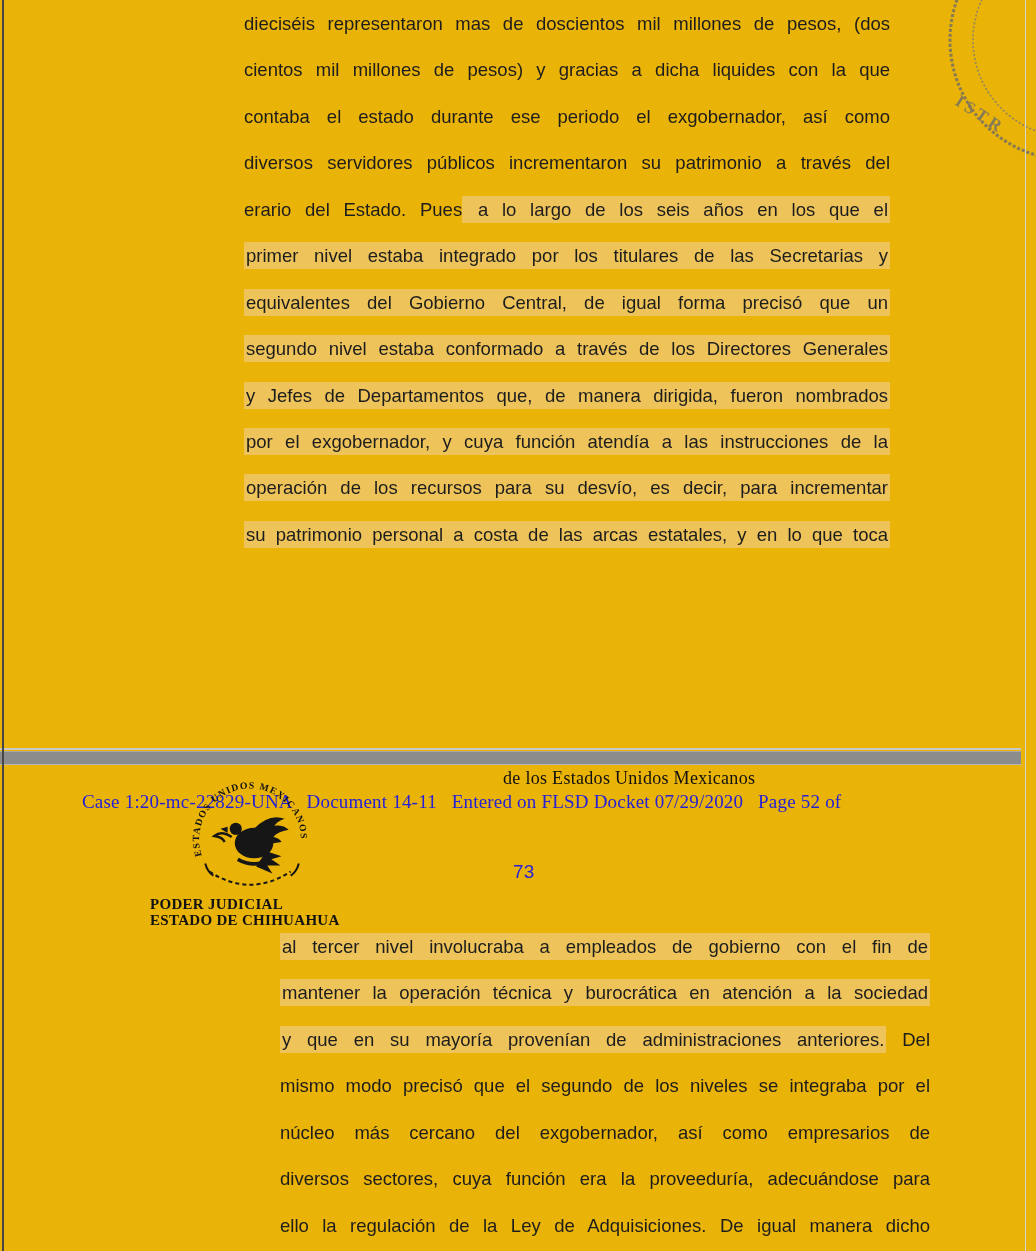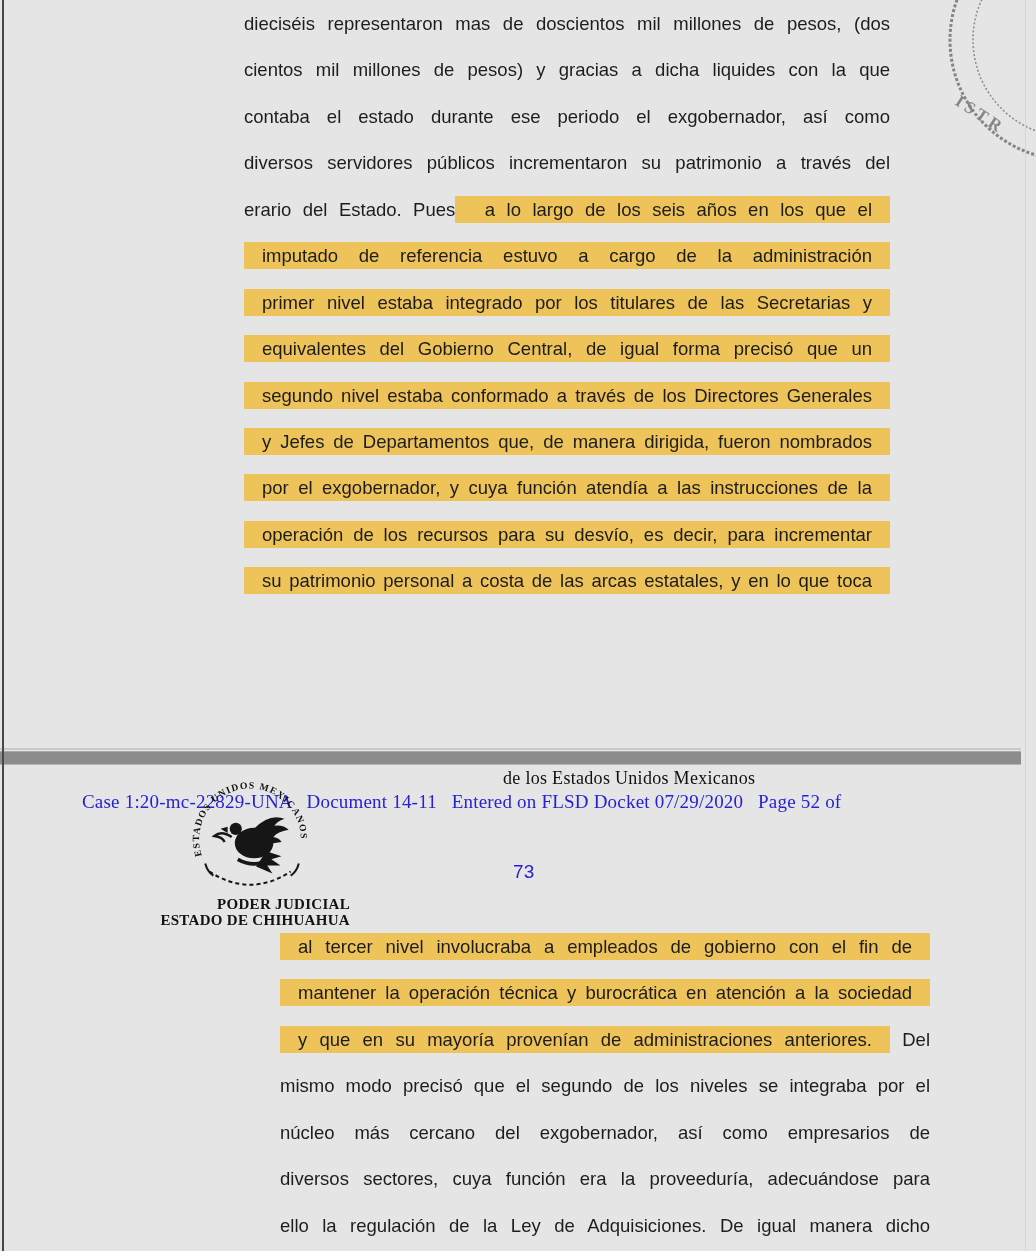--- a/index.html
+++ b/index.html
@@ -1,65 +1,64 @@
 <!DOCTYPE html>
 <html style="--hl: #EDC35A; --blue: #2721D6;"><head>
 <meta charset="utf-8">
 <style>
   html,body{margin:0;padding:0;background:#ffffff;}
-  .screen{position:relative;width:1036px;height:1251px;overflow:hidden;background:#e5e5e5;
+  .screen{position:relative;width:1036px;height:1251px;overflow:hidden;background:#eab308;
           font-family:"Liberation Sans", sans-serif;}
 
   
   .edge-left{position:absolute;left:2px;top:0;width:2px;height:1251px;background:#474747;}
   .edge-right{position:absolute;left:1025px;top:0;width:1px;height:1251px;background:#d6d6d6;}
   .page1-bottom-shadow{position:absolute;left:0;top:748px;width:1021px;height:2px;background:#c9c9c9;}
   .separator{position:absolute;left:0;top:751px;width:1021px;height:12px;background:#8c8c8c;
              border-top:1px solid #a8a8a8;border-bottom:1px solid #b5b5b5;}
 
   
   .para{position:absolute;color:#1d1d1d;}
   .line{height:46.45px;text-align:justify;text-align-last:justify;font-size:18.5px;}
   .seg{line-height:28px;padding:3px 0;}
-  .seg.hl{background:var(--hl,#EDC35A);padding:3px 18px;box-decoration-break:clone;
+  .seg.hl{background:var(--hl,#EDC35A);padding:3px 2px;box-decoration-break:clone;
           -webkit-box-decoration-break:clone;}
   #page1-paragraph{left:244px;top:10px;width:646px;}
   #page2-paragraph{left:280px;top:933px;width:650px;}
 
   
   .p2-header{position:absolute;left:503px;top:768px;font-family:"Liberation Serif", serif;
              font-weight:normal;font-size:18px;color:#101010;letter-spacing:.3px;}
 
   
   .case-stamp{position:absolute;left:82px;top:791px;width:900px;height:46px;
               color:var(--blue,#2721D6);font-size:19px;letter-spacing:.2px;}
   .case-stamp .l1{white-space:pre;font-family:Liberation Serif, serif;}
   .case-stamp .l2{position:absolute;left:431px;top:22px;margin-top:48px;}
 
   
-  .seal-cap{position:absolute;left:150px;width:200px;text-align:right;
+  .seal-cap{position:absolute;left:150px;width:200px;text-align:left;
             font-family:"Liberation Serif", serif;font-weight:bold;color:#121212;
             font-size:15px;letter-spacing:.3px;}
   .cap1{top:896px;} .cap2{top:912px;}
 
   .seal-svg{position:absolute;left:186px;top:778px;}
   .corner-stamp{position:absolute;left:870px;top:0;}
 </style>
 </head>
 <body>
 
 <div class="screen">
 
   <div class="para" id="page1-paragraph">
       <div class="line"><span class="seg">dieciséis representaron mas de doscientos mil millones de pesos, (dos</span></div>
       <div class="line"><span class="seg">cientos mil millones de pesos) y gracias a dicha liquides con la que</span></div>
       <div class="line"><span class="seg">contaba el estado durante ese periodo el exgobernador, así como</span></div>
       <div class="line"><span class="seg">diversos servidores públicos incrementaron su patrimonio a través del</span></div>
       <div class="line"><span class="seg">erario del Estado. Pues</span><span class="seg hl"> a lo largo de los seis años en los que el</span></div>
-      <div class="line"><span class="seg hl">imputado de referencia estuvo a cargo de la administración</span></div>
       <div class="line"><span class="seg hl">primer nivel estaba integrado por los titulares de las Secretarias y</span></div>
       <div class="line"><span class="seg hl">equivalentes del Gobierno Central, de igual forma precisó que un</span></div>
       <div class="line"><span class="seg hl">segundo nivel estaba conformado a través de los Directores Generales</span></div>
       <div class="line"><span class="seg hl">y Jefes de Departamentos que, de manera dirigida, fueron nombrados</span></div>
       <div class="line"><span class="seg hl">por el exgobernador, y cuya función atendía a las instrucciones de la</span></div>
       <div class="line"><span class="seg hl">operación de los recursos para su desvío, es decir, para incrementar</span></div>
       <div class="line"><span class="seg hl">su patrimonio personal a costa de las arcas estatales, y en lo que toca</span></div>
     </div>
 
   <svg class="corner-stamp" width="166" height="210" viewBox="0 0 166 210" opacity="0.78">

